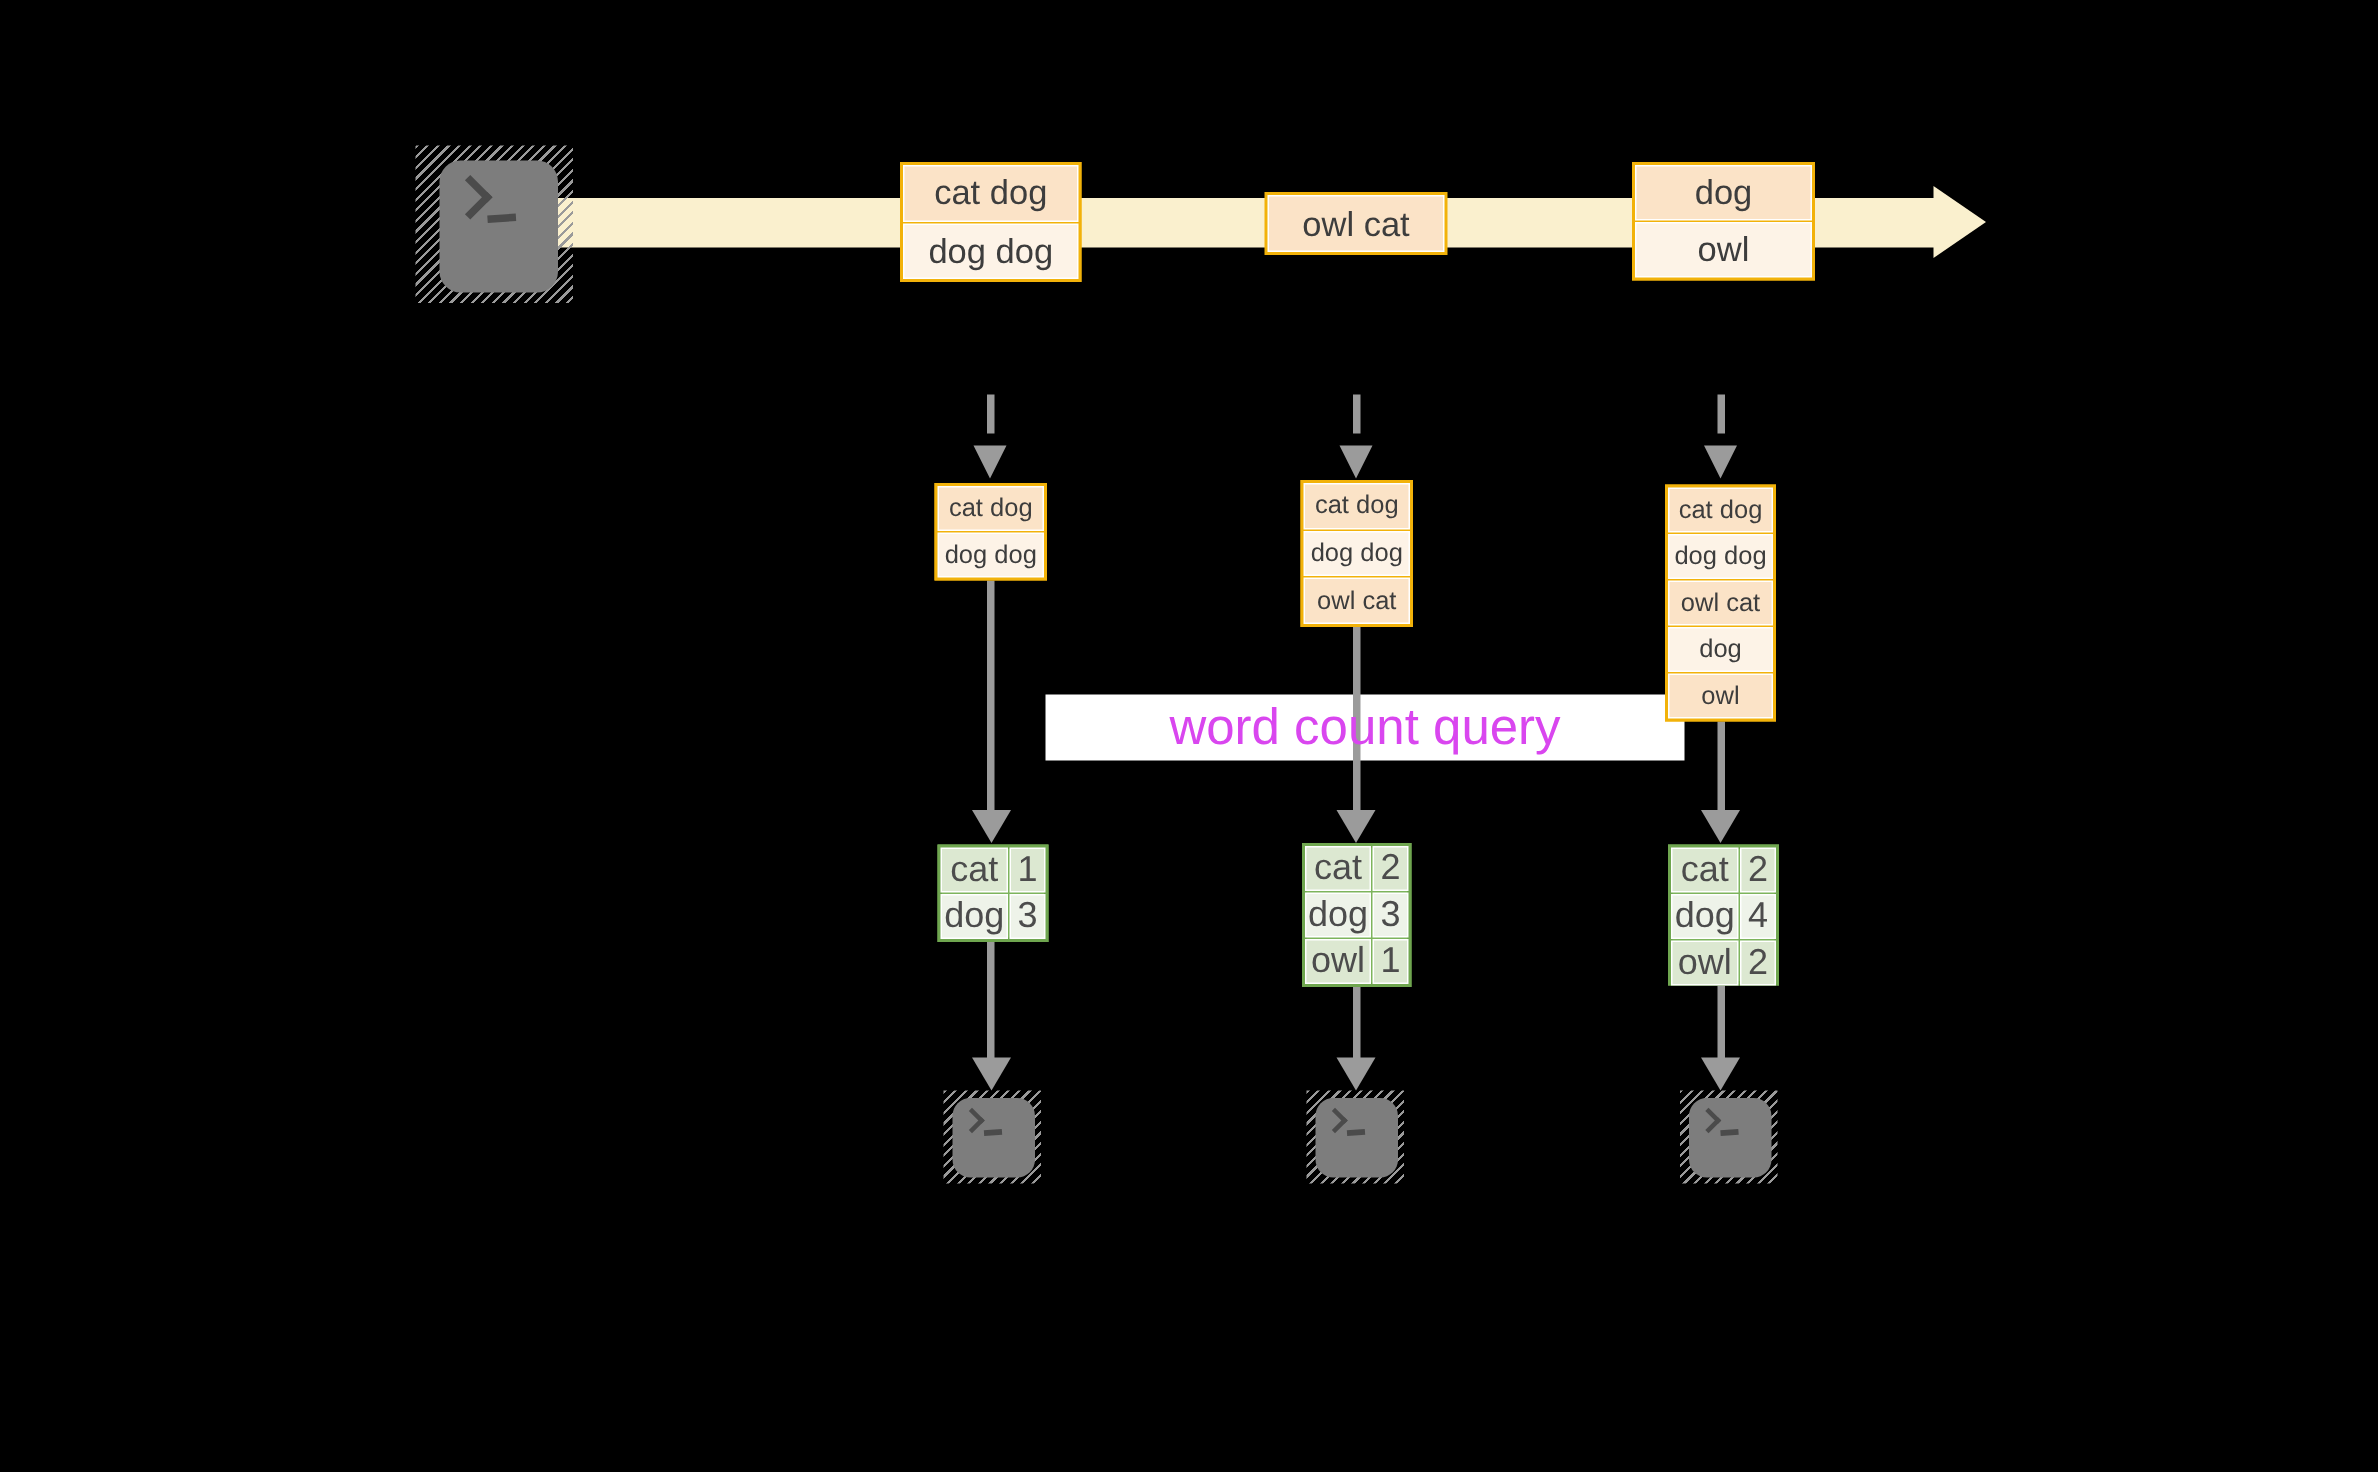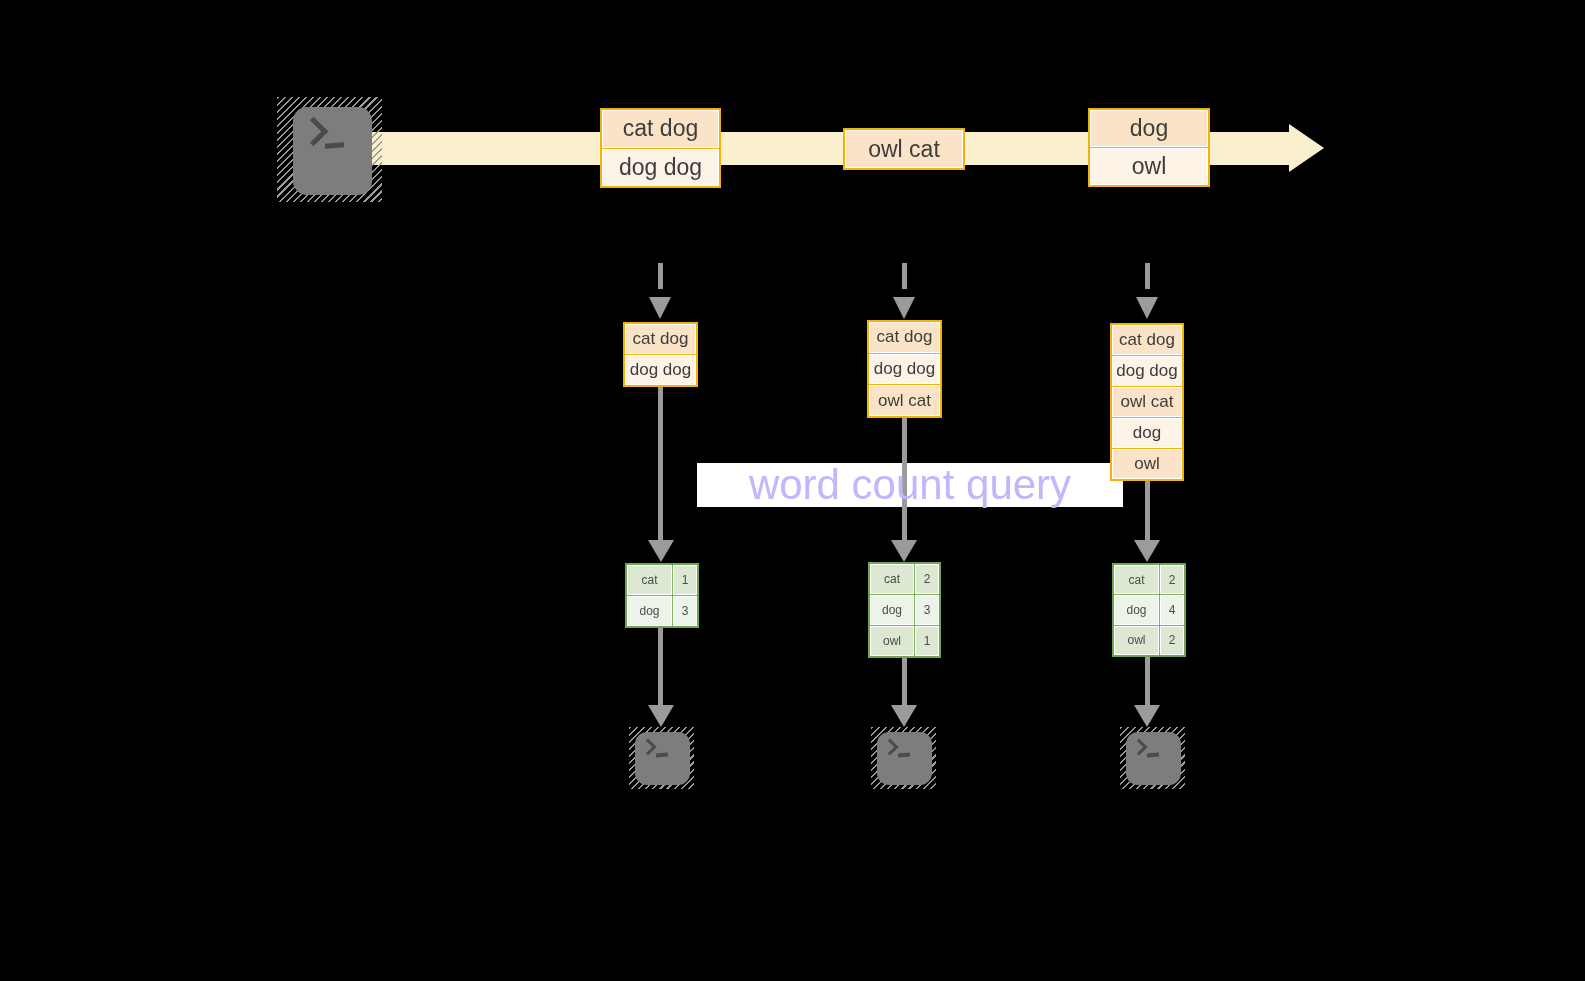--- a/index.html
+++ b/index.html
@@ -28,26 +28,26 @@
   
   .dash{position:absolute; width:5px; height:26px; background:#9B9B9B; z-index:2;}
   .dhead{position:absolute; width:0; height:0; border-left:11px solid transparent;
     border-right:11px solid transparent; border-top:22px solid #9B9B9B; z-index:2;}
   .vline{position:absolute; width:5px; background:#9B9B9B; z-index:2;}
   .vhead{position:absolute; width:0; height:0; border-left:13px solid transparent;
     border-right:13px solid transparent; border-top:22px solid #9B9B9B; z-index:2;}
   
   .qrect{position:absolute; left:697px; top:463px; width:426px; height:44px; background:#ffffff; z-index:1;}
   .qtext{position:absolute; left:697px; top:463px; width:426px; height:44px; z-index:3;
-    display:flex; align-items:center; justify-content:center; font-size:42px; color:#c4b5fd;}
+    display:flex; align-items:center; justify-content:center; font-size:34px; color:#d946ef;}
   
   .gtable{position:absolute; box-sizing:border-box; border:3px solid #6FA64F; background:#7DB45C;
     display:grid; grid-template-columns:1fr 22px; gap:3px; z-index:4;}
   .gcell{box-shadow:0 0 0 1px #ffffff; display:flex; align-items:center; justify-content:center;
-    font-size:12px; color:#4C4C4C;}
+    font-size:24px; color:#4C4C4C;}
   .gr-dark{background:#DCE8D1;}
   .gr-light{background:#EEF3E9;}
   #t1{left:625px; top:563px; width:74px; height:65px;}
   #t2{left:868px; top:562px; width:73px; height:96px;}
   #t3{left:1112px; top:563px; width:74px; height:94px;}
   
   .hatch{position:absolute;
     background:repeating-linear-gradient(135deg,#9a9a9a 0 1.5px, transparent 1.5px 5px); z-index:2;}
   .tinner{position:absolute; background:#7D7D7D; border-radius:14px;}
   .chev{position:absolute; width:16px; height:16px;

